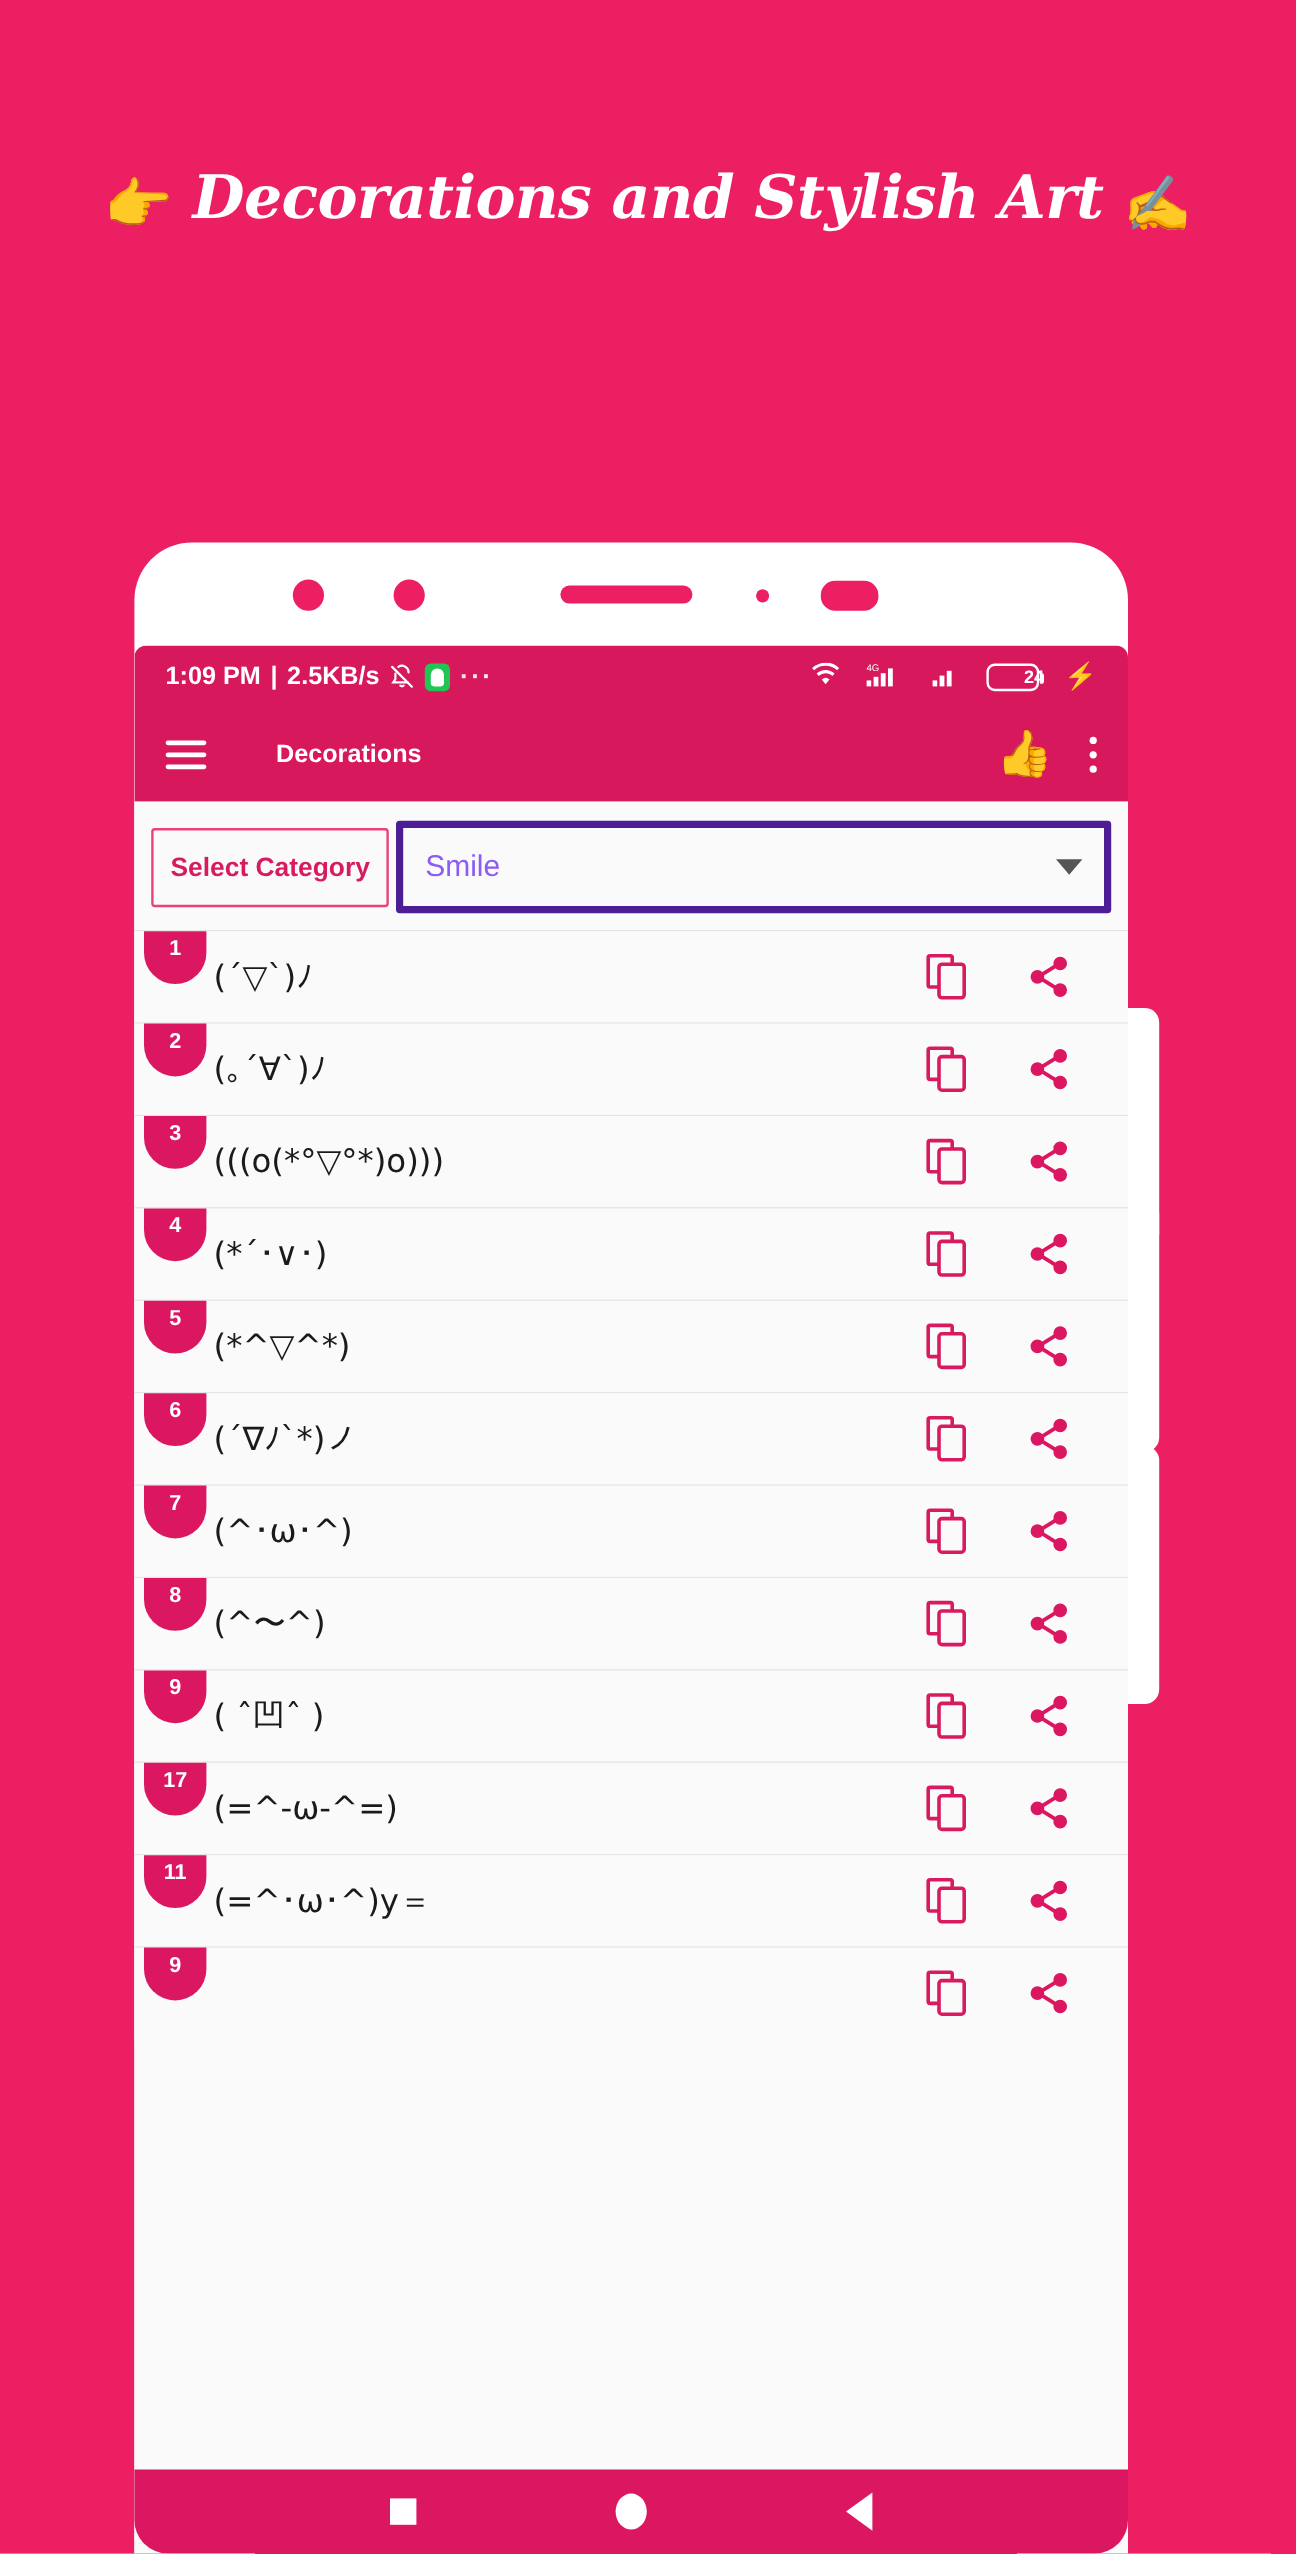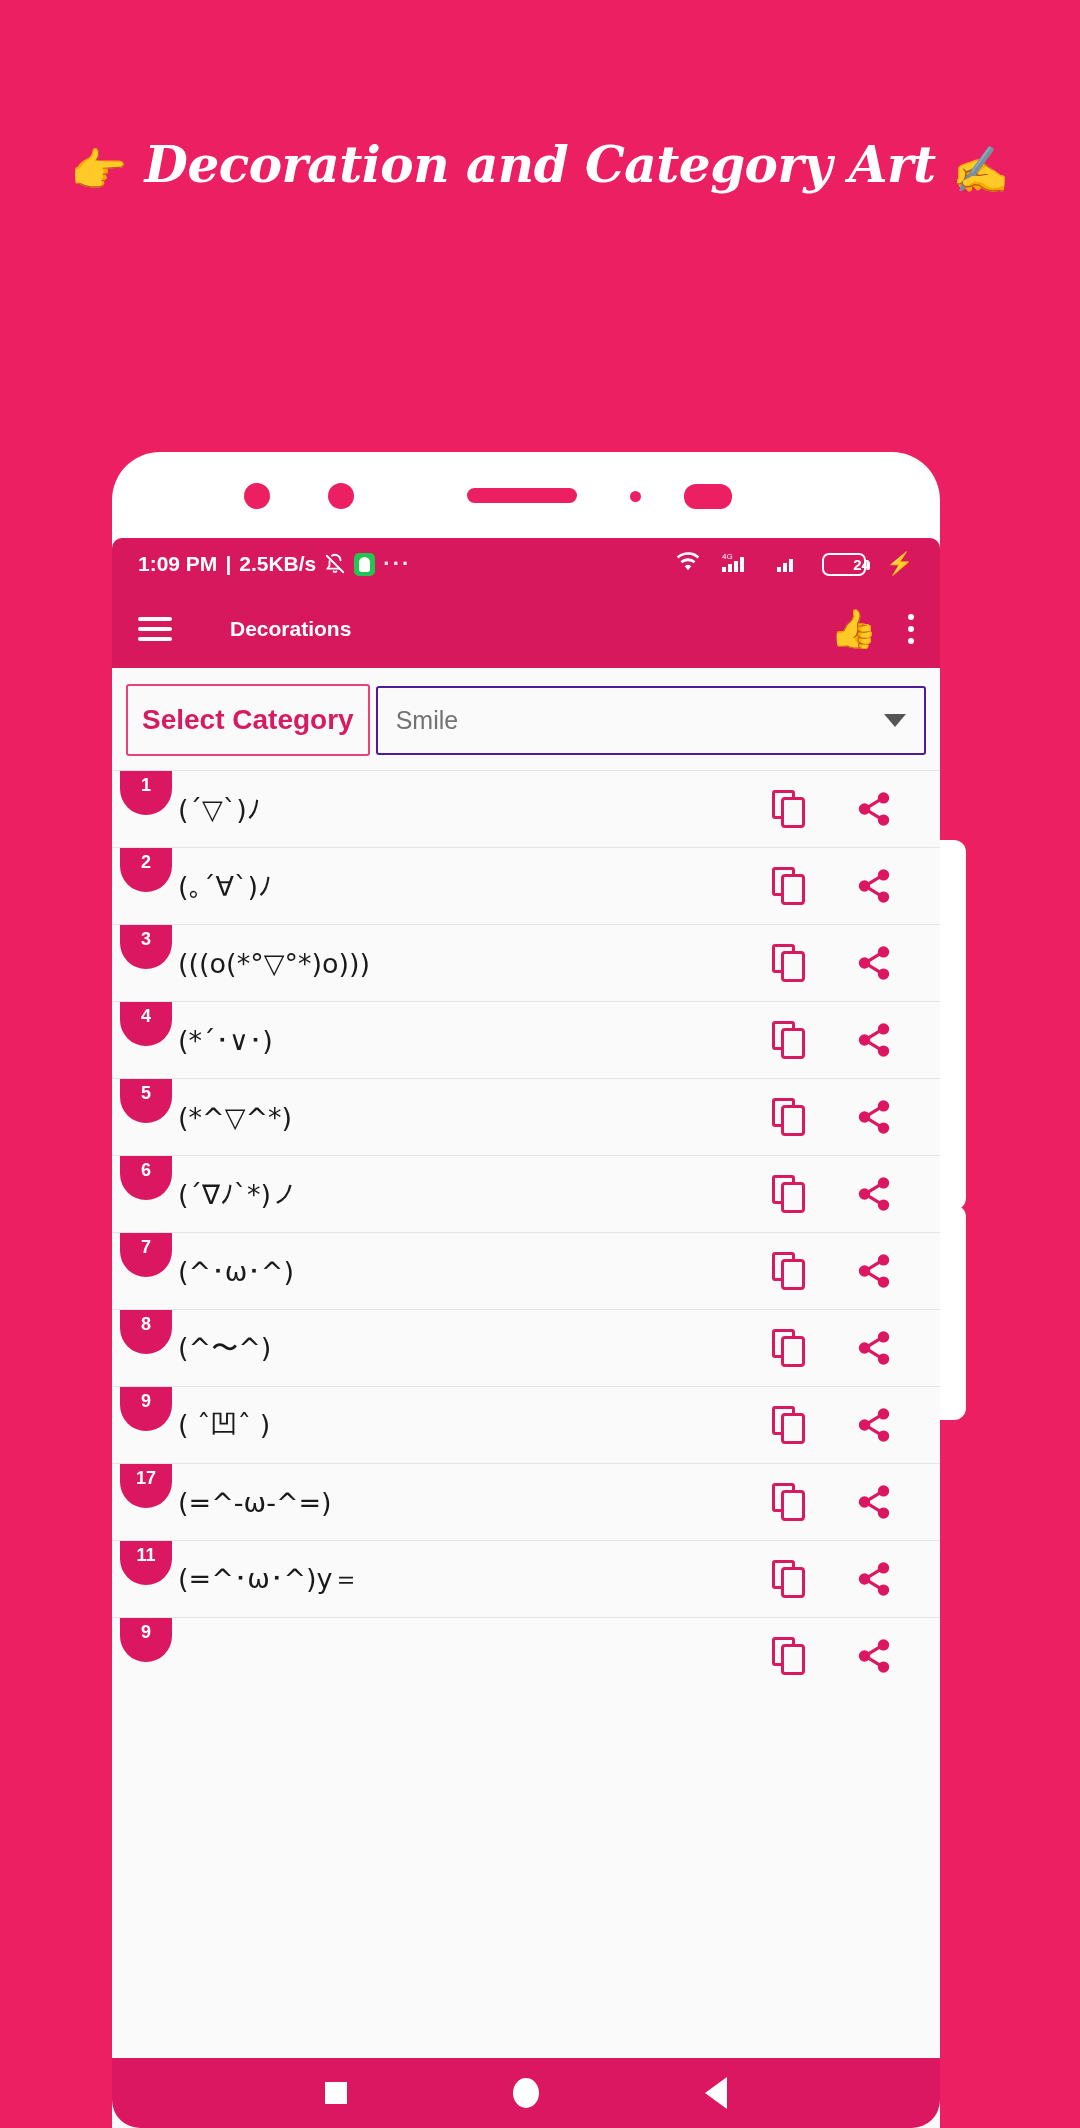--- a/index.html
+++ b/index.html
@@ -228,34 +228,34 @@
     display: flex;
     align-items: center;
     padding: 16px 14px 14px 14px;
     gap: 2px;
     background: #fafafa;
   }
   .cat-label {
     border: 2px solid #ec407a;
     border-radius: 3px;
     color: #d81b60;
-    font-size: 28px;
+    font-size: 22px;
     font-weight: bold;
     padding: 18px 14px;
     white-space: nowrap;
     background: #fafafa;
   }
   .cat-select {
     flex: 1;
-    border: 2px solid #4c1d95;
+    border: 6px solid #4c1d95;
     border-radius: 3px;
     background: #fafafa;
     padding: 18px 18px;
     font-size: 25px;
-    color: #737373;
+    color: #8b5cf6;
     display: flex;
     align-items: center;
     margin-left: 4px;
   }
   .cat-select .chev {
     margin-left: auto;
     width: 0; height: 0;
     border-left: 11px solid transparent;
     border-right: 11px solid transparent;
     border-top: 13px solid #555;
@@ -342,21 +342,21 @@
     border-top: 16px solid transparent;
     border-bottom: 16px solid transparent;
     border-right: 22px solid #ffffff;
   }
 </style>
 </head>
 <body>
 
 <div class="promo-title">
   <span class="emoji">👉</span>
-  <span>Decoration and Category Art</span>
+  <span>Decorations and Stylish Art</span>
   <span class="emoji">✍️</span>
 </div>
 
 <div class="side-tab t1"></div>
 <div class="side-tab t2"></div>
 <div class="side-tab t3"></div>
 
 <div class="phone">
 
   <div class="bezel">

